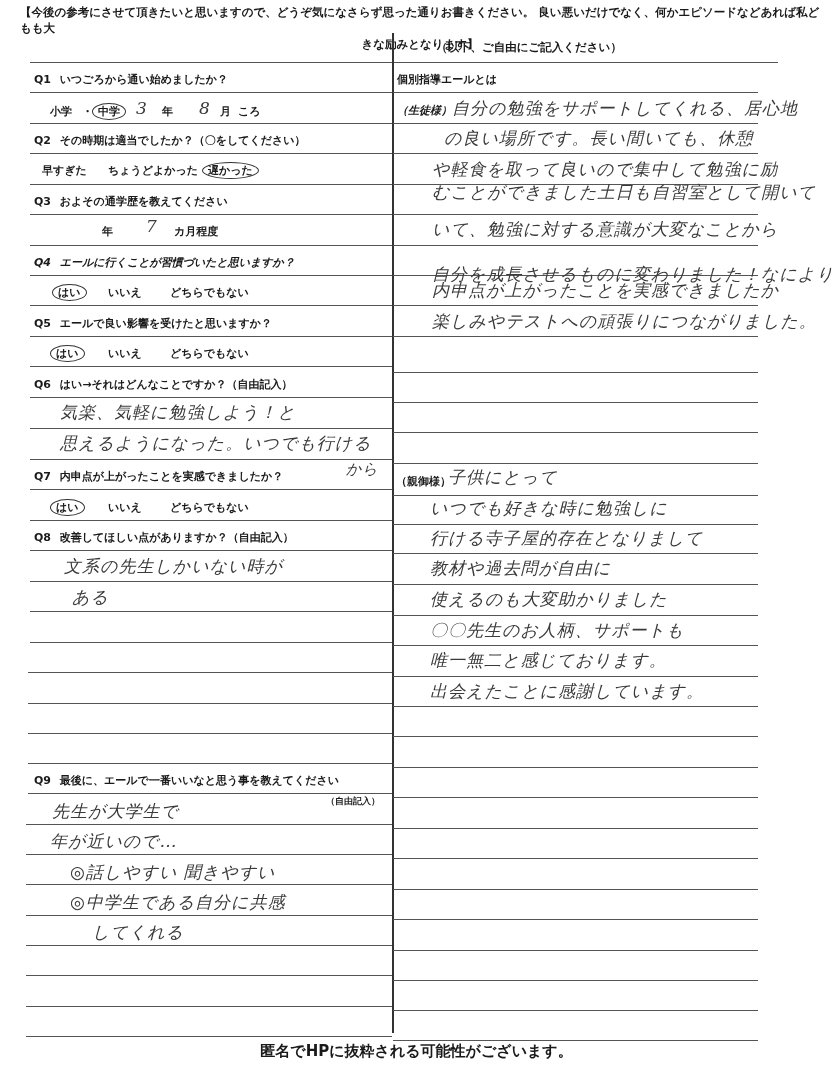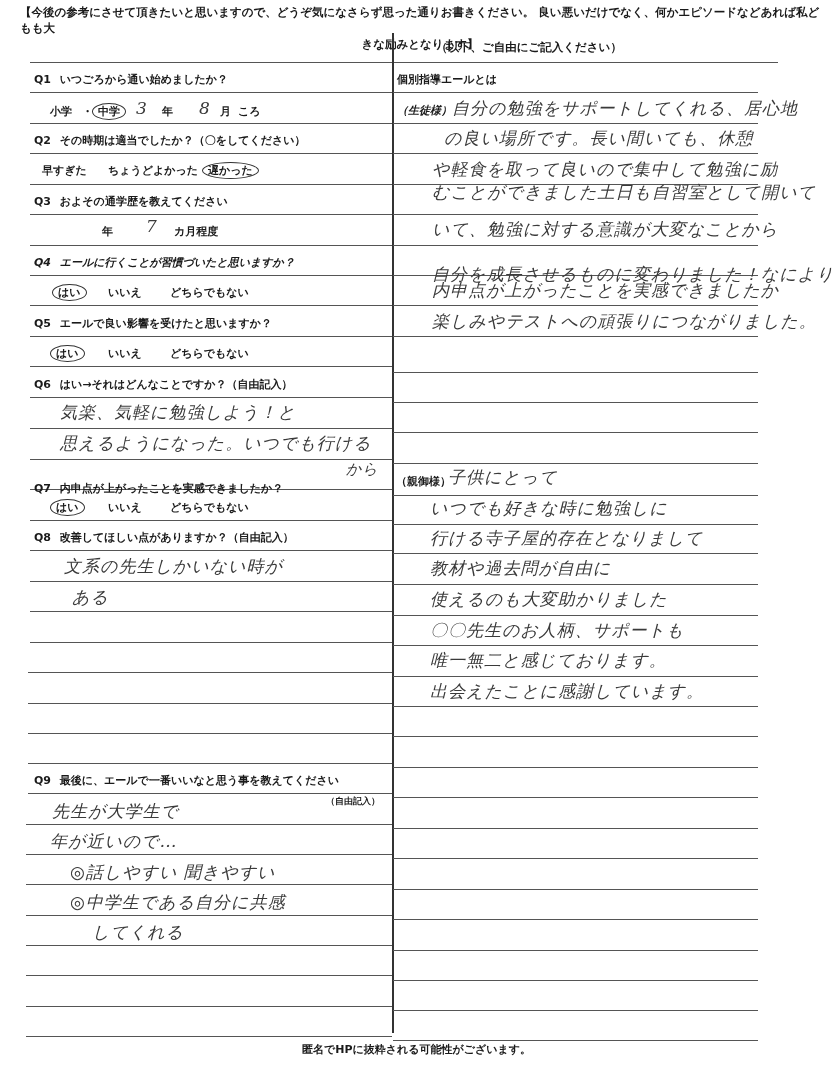--- a/index.html
+++ b/index.html
@@ -10,21 +10,21 @@
   .subheader { position:absolute; left:436px; top:40px; font-size:11.5px; font-weight:bold; }
   .hline { position:absolute; height:1px; background:#555; }
   .vline { position:absolute; left:392px; top:33px; width:1.5px; height:1000px; background:#333; }
   .q { position:absolute; left:34px; font-size:11px; font-weight:bold; white-space:nowrap; }
   .q .num { display:inline-block; width:22px; }
   .opt { position:absolute; font-size:11px; font-weight:bold; white-space:nowrap; }
   .circled { border:1.3px solid #333; border-radius:50%; padding:1px 5px; margin-left:-6px; }
   .hand { position:absolute; font-family:"DejaVu Serif", serif; font-size:17px; color:#3a3a3a; white-space:nowrap; letter-spacing:1px; font-style:italic; }
   .hand.small { font-size:15px; }
   .label { position:absolute; font-size:11px; font-weight:bold; white-space:nowrap; }
-  .footer { position:absolute; left:0; width:833px; top:1042px; text-align:center; font-size:11px; font-weight:bold; }
+  .footer { position:absolute; left:0; width:833px; top:1042px; text-align:center; font-size:15px; font-weight:bold; }
   .freenote { position:absolute; left:326px; top:795px; font-size:9px; font-weight:bold; }
 </style>
 </head>
 <body>
 
 <div class="header">
   <span>【今後の参考にさせて頂きたいと思いますので、どうぞ気になさらず思った通りお書きください。 良い悪いだけでなく、何かエピソードなどあれば私どもも大</span>
   <span class="l2">きな励みとなります】</span>
 </div>
 <div class="subheader">（以下、ご自由にご記入ください）</div>
@@ -148,21 +148,21 @@
 <div class="opt" style="left:170px;top:346px;">どちらでもない</div>
 
 <div class="q" style="top:377px;">
   <span class="num">Q6</span>
   <span>はい→それはどんなことですか？（自由記入）</span>
 </div>
 <div class="hand" style="left:60px;top:401px;">気楽、気軽に勉強しよう！と</div>
 <div class="hand" style="left:60px;top:432px;">思えるようになった。いつでも行ける</div>
 <div class="hand small" style="left:346px;top:460px;">から</div>
 
-<div class="q" style="top:469px;margin-top:12px;">
+<div class="q" style="top:469px;">
   <span class="num">Q7</span>
   <span>内申点が上がったことを実感できましたか？</span>
 </div>
 <div class="opt" style="left:56px;top:500px;"><span class="circled">はい</span></div>
 <div class="opt" style="left:108px;top:500px;">いいえ</div>
 <div class="opt" style="left:170px;top:500px;">どちらでもない</div>
 
 <div class="q" style="top:530px;">
   <span class="num">Q8</span>
   <span>改善してほしい点がありますか？（自由記入）</span>

